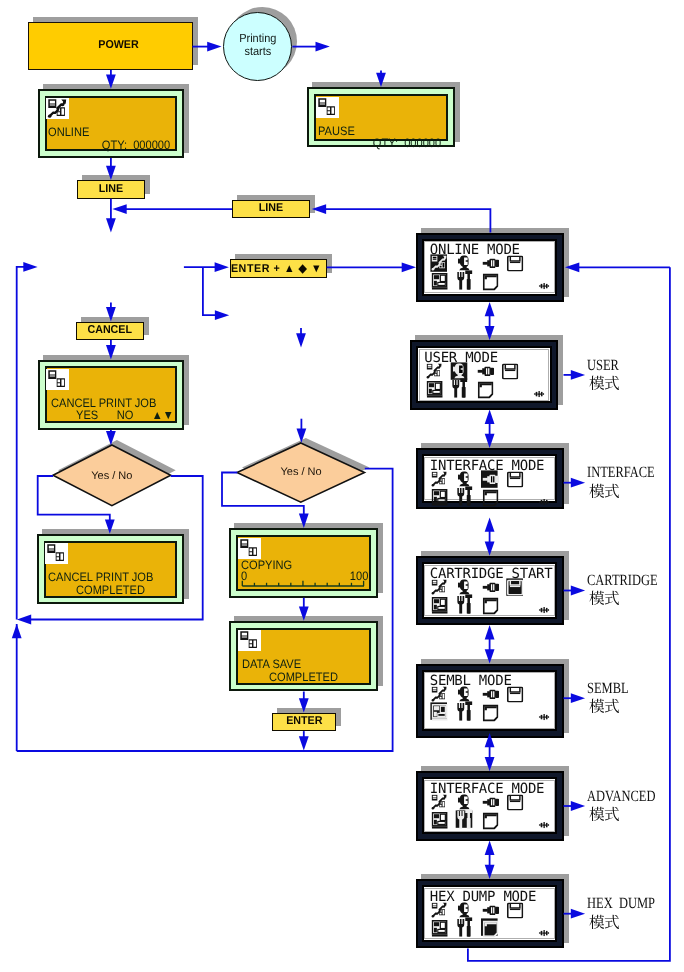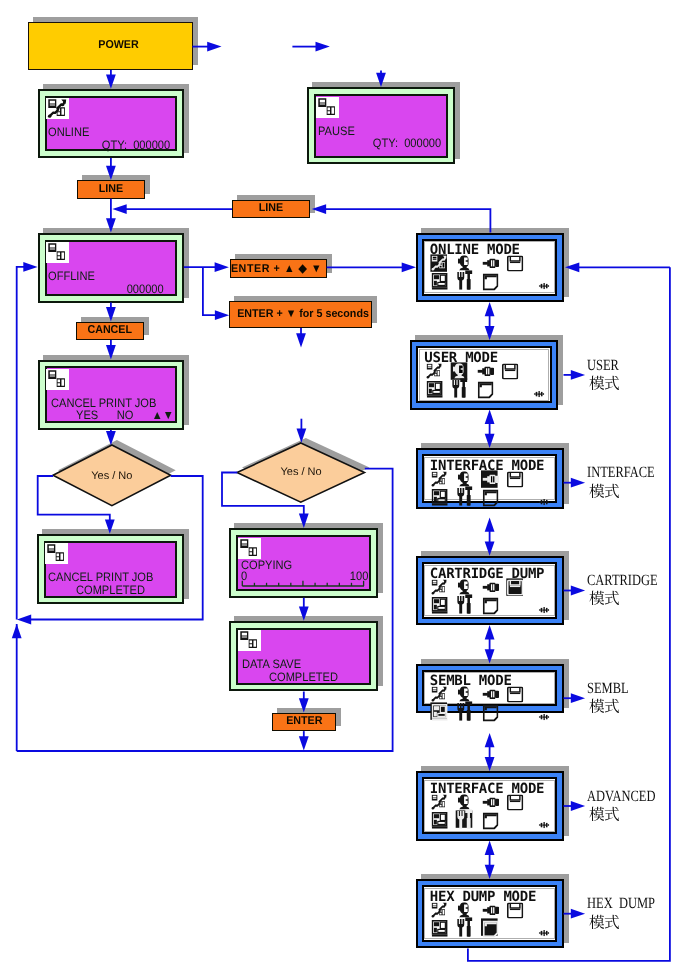--- a/index.html
+++ b/index.html
@@ -10,47 +10,47 @@
        text-rendering:geometricPrecision;}
   #canvas{position:relative;width:684px;height:972px;background:#fff;
           will-change:transform;}
   svg.wires{position:absolute;left:0;top:0;z-index:5;}
 
   .node{position:absolute;box-sizing:border-box;}
   .sh{position:absolute;left:5px;top:-5px;width:100%;height:100%;background:#9e9e9e;}
   .bx{position:absolute;left:0;top:0;width:100%;height:100%;box-sizing:border-box;}
 
   .power{background:#ffcc00;border:1.8px solid #1a1208;padding-left:16px;}
-  .ybtn{background:#f97316;border:1.8px solid #110d00;}
+  .ybtn{background:#fde047;border:1.8px solid #110d00;}
   .ynote{background:#ffff99;border:1.8px solid #110d00;}
   .ctr{display:flex;align-items:center;justify-content:center;text-align:center;}
 
   .lbl-power{font-size:11.4px;font-weight:bold;color:#130c00;
              transform:scaleX(.94);position:relative;top:-1px;white-space:pre;}
   .lbl-btn{font-weight:bold;color:#0d0a00;white-space:pre;position:relative;
            transform:scaleX(.94);position:relative;top:-0.5px;}
   .lbl-note{font-size:11.2px;color:#15110a;line-height:13.3px;position:relative;top:-0.5px;}
   .lbl-dec{position:absolute;left:0;top:0;width:100%;height:100%;
            display:flex;align-items:center;justify-content:center;
            font-size:11px;color:#1a1208;text-align:center;}
 
   .circ .sh{border-radius:50%;}
   .circ .bx{background:#ccffff;border:1.8px solid #0d1411;border-radius:50%;}
   .lbl-start{font-size:11.7px;color:#111a17;line-height:12.7px;position:relative;top:-0.5px;
              display:inline-block;transform:scaleX(.94);}
 
   .lcd .bx{background:#ccffcc;border:2px solid #0c180c;padding:4.7px;}
   .lcd .inner{position:relative;width:100%;height:100%;box-sizing:border-box;
-              border:2px solid #0c180c;background:#d946ef;text-align:right;}
+              border:2px solid #0c180c;background:#eab308;text-align:right;}
   .lcd .txt{position:absolute;white-space:pre;font-size:12.2px;color:#0d2011;
             line-height:12.2px;transform:scaleX(.91);transform-origin:left top;}
   .lcd .txt.r{transform-origin:right top;}
   .chip{position:absolute;left:0;top:0;background:#fff;}
 
-  .mode .bx{background:#3b82f6;border:2px solid #000;padding:4.2px;font-weight:bold;}
+  .mode .bx{background:#0f172a;border:2px solid #000;padding:4.2px;}
   .mode .inner{position:relative;width:100%;height:100%;box-sizing:border-box;
                border:2px solid #000;background:#fff;}
   .mode .screen{position:absolute;left:0.8px;top:0.8px;right:0.8px;bottom:0.8px;
                 border:1px solid #aeaeae;background:#fff;box-sizing:border-box;}
   .mode .title{position:absolute;white-space:pre;
                font-family:"DejaVu Sans Mono",monospace;font-size:14px;
                letter-spacing:-0.25px;color:#111;line-height:14px;}
   .mode .icons{position:absolute;left:0;top:0;overflow:visible;}
 
   .cap{position:absolute;}
@@ -305,20 +305,26 @@
         <polyline points="563.5,913.7 572.8,913.7" fill="none" stroke="#0a0ae0" stroke-width="1.8"></polyline>
         <polygon points="570.8,908.8 570.8,918.6 585.1,913.7" fill="#0a0ae0"></polygon>
       </g>
 </svg>
 <div class="node " style="left:28.2px;top:22.0px;width:165.2px;height:47.9px">
       <div class="sh"></div>
       <div class="bx power ctr">
         <span class="lbl-power">POWER</span>
       </div>
     </div>
+<div class="node circ" style="left:223.2px;top:11.7px;width:69.0px;height:69.0px">
+      <div class="sh"></div>
+      <div class="bx ctr">
+        <span class="lbl-start"><span>Printing</span><br><span>starts</span></span>
+      </div>
+    </div>
 <div class="node " style="left:76.5px;top:180.0px;width:68.3px;height:18.8px">
       <div class="sh"></div>
       <div class="bx ybtn ctr">
         <span class="lbl-btn" style="font-size:11.4px;">LINE</span>
       </div>
     </div>
 <div class="node " style="left:232.0px;top:199.7px;width:78.0px;height:18.1px">
       <div class="sh"></div>
       <div class="bx ybtn ctr">
         <span class="lbl-btn" style="font-size:11.4px;">LINE</span>
@@ -327,26 +333,20 @@
 <div class="node " style="left:76.0px;top:321.6px;width:67.7px;height:18.4px">
       <div class="sh"></div>
       <div class="bx ybtn ctr">
         <span class="lbl-btn" style="font-size:11.4px;">CANCEL</span>
       </div>
     </div>
 <div class="node " style="left:230.0px;top:258.9px;width:96.7px;height:19.4px">
       <div class="sh"></div>
       <div class="bx ybtn ctr">
         <span class="lbl-btn" style="font-size:11.4px;letter-spacing:0.6px;left:-1.5px">ENTER + ▲ ◆ ▼</span>
-      </div>
-    </div>
-<div class="node " style="left:229.4px;top:301.0px;width:143.1px;height:27.0px">
-      <div class="sh"></div>
-      <div class="bx ybtn ctr">
-        <span class="lbl-btn" style="font-size:11.4px;left:2px">ENTER + ▼ for 5 seconds</span>
       </div>
     </div>
 <div class="node " style="left:271.7px;top:712.8px;width:64.7px;height:18.3px">
       <div class="sh"></div>
       <div class="bx ybtn ctr">
         <span class="lbl-btn" style="font-size:11.4px;">ENTER</span>
       </div>
     </div>
 <div class="node" style="left:53.0px;top:445.4px;width:117.7px;height:60.6px">
       <svg width="117.7" height="60.6" style="position:absolute;left:0;top:0;overflow:visible">
@@ -367,41 +367,29 @@
       <div class="bx">
         <div class="inner">
           <svg class="chip" style="left:-0.4px;top:0.7px" width="23.1" height="21.0" viewBox="0 0 23 22">
             <use href="#icon-online-status"></use>
           </svg>
           <span class="txt" style="left:1.8px;top:28.6px">ONLINE</span>
           <span class="txt r" style="right:5.3px;top:40.9px">QTY:  000000</span>
         </div>
       </div>
     </div>
-<div class="node lcd" style="left:307.3px;top:87.3px;width:147.5px;height:77px">
+<div class="node lcd" style="left:307.3px;top:87.3px;width:147.5px;height:60px">
       <div class="sh"></div>
       <div class="bx">
         <div class="inner">
           <svg class="chip" style="left:-0.4px;top:0.7px" width="23.1" height="21.0" viewBox="0 0 23 22">
             <use href="#icon-offline-status"></use>
           </svg>
           <span class="txt" style="left:2.4px;top:28.6px">PAUSE</span>
           <span class="txt r" style="right:5.3px;top:40.9px">QTY:  000000</span>
-        </div>
-      </div>
-    </div>
-<div class="node lcd" style="left:38.0px;top:233.0px;width:145.9px;height:69.5px">
-      <div class="sh"></div>
-      <div class="bx">
-        <div class="inner">
-          <svg class="chip" style="left:-0.4px;top:0.7px" width="23.1" height="21.0" viewBox="0 0 23 22">
-            <use href="#icon-offline-status"></use>
-          </svg>
-          <span class="txt" style="left:1.8px;top:28.6px">OFFLINE</span>
-          <span class="txt r" style="right:11.7px;top:40.9px">000000</span>
         </div>
       </div>
     </div>
 <div class="node lcd" style="left:38.0px;top:359.7px;width:146.0px;height:70.3px">
       <div class="sh"></div>
       <div class="bx">
         <div class="inner">
           <svg class="chip" style="left:-0.4px;top:0.7px" width="23.1" height="21.0" viewBox="0 0 23 22">
             <use href="#icon-offline-status"></use>
           </svg>
@@ -564,21 +552,21 @@
             </svg>
           </div>
         </div>
       </div>
     </div>
 <div class="node mode" style="left:415.5px;top:555.8px;width:148.0px;height:69.4px">
       <div class="sh"></div>
       <div class="bx">
         <div class="inner">
           <div class="screen">
-            <span class="title" style="left:4.3px;top:0.8px">CARTRIDGE DUMP</span>
+            <span class="title" style="left:4.3px;top:0.8px">CARTRIDGE START</span>
             <svg class="icons" width="131.6" height="53.0" viewBox="0 0 131.6 53.0">
               <g>
                 <use href="#icon-online-link" x="6.40" y="13.40" width="15.30" height="15.30"></use>
               </g>
               <g>
                 <use href="#icon-user-headset" x="32.90" y="13.20" width="11.90" height="15.40"></use>
               </g>
               <g>
                 <use href="#icon-interface-connector" x="57.50" y="16.50" width="16.60" height="9.60"></use>
               </g>
@@ -594,21 +582,21 @@
               </g>
               <g>
                 <use href="#icon-paper-sheet" x="57.80" y="31.60" width="15.60" height="16.80"></use>
               </g>
               <use href="#icon-lr-marker" x="113.4" y="41.0" width="11.4" height="6.2"></use>
             </svg>
           </div>
         </div>
       </div>
     </div>
-<div class="node mode" style="left:415.5px;top:663.5px;width:148.0px;height:49px">
+<div class="node mode" style="left:415.5px;top:663.5px;width:148.0px;height:74px">
       <div class="sh"></div>
       <div class="bx">
         <div class="inner">
           <div class="screen">
             <span class="title" style="left:4.3px;top:0.8px">SEMBL MODE</span>
             <svg class="icons" width="131.6" height="53.0" viewBox="0 0 131.6 53.0">
               <g>
                 <use href="#icon-online-link" x="6.40" y="13.40" width="15.30" height="15.30"></use>
               </g>
               <g>

